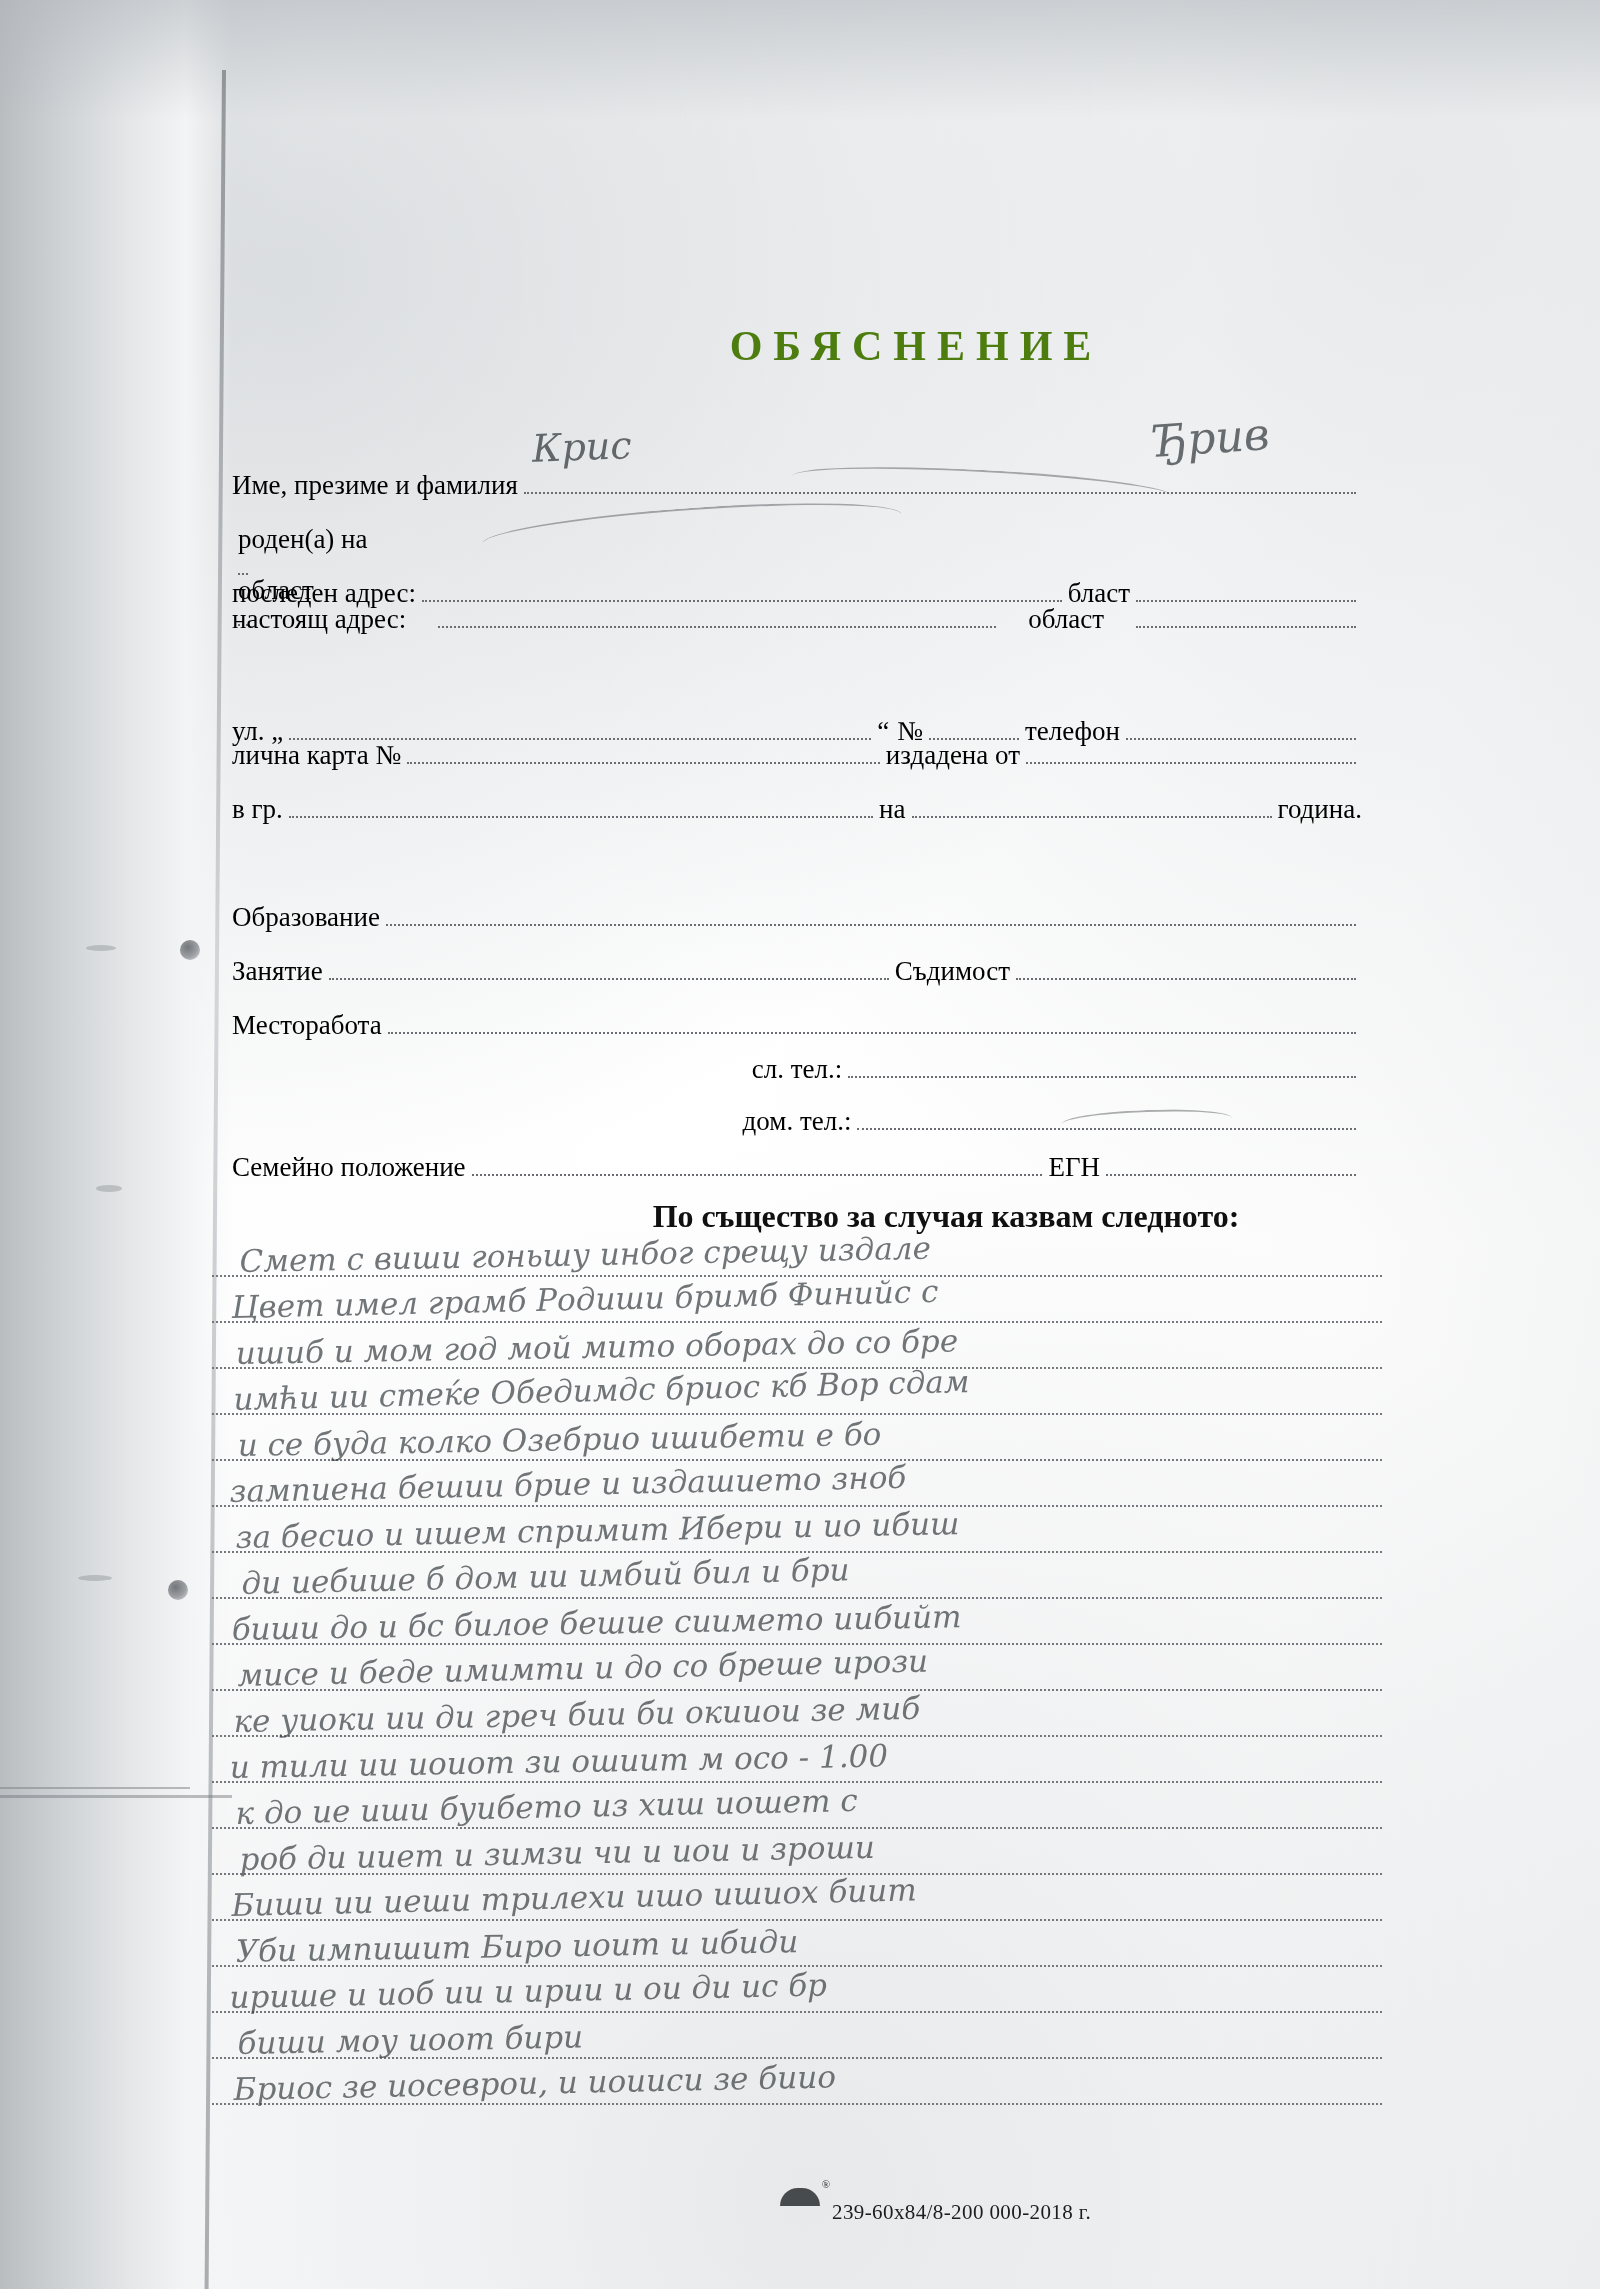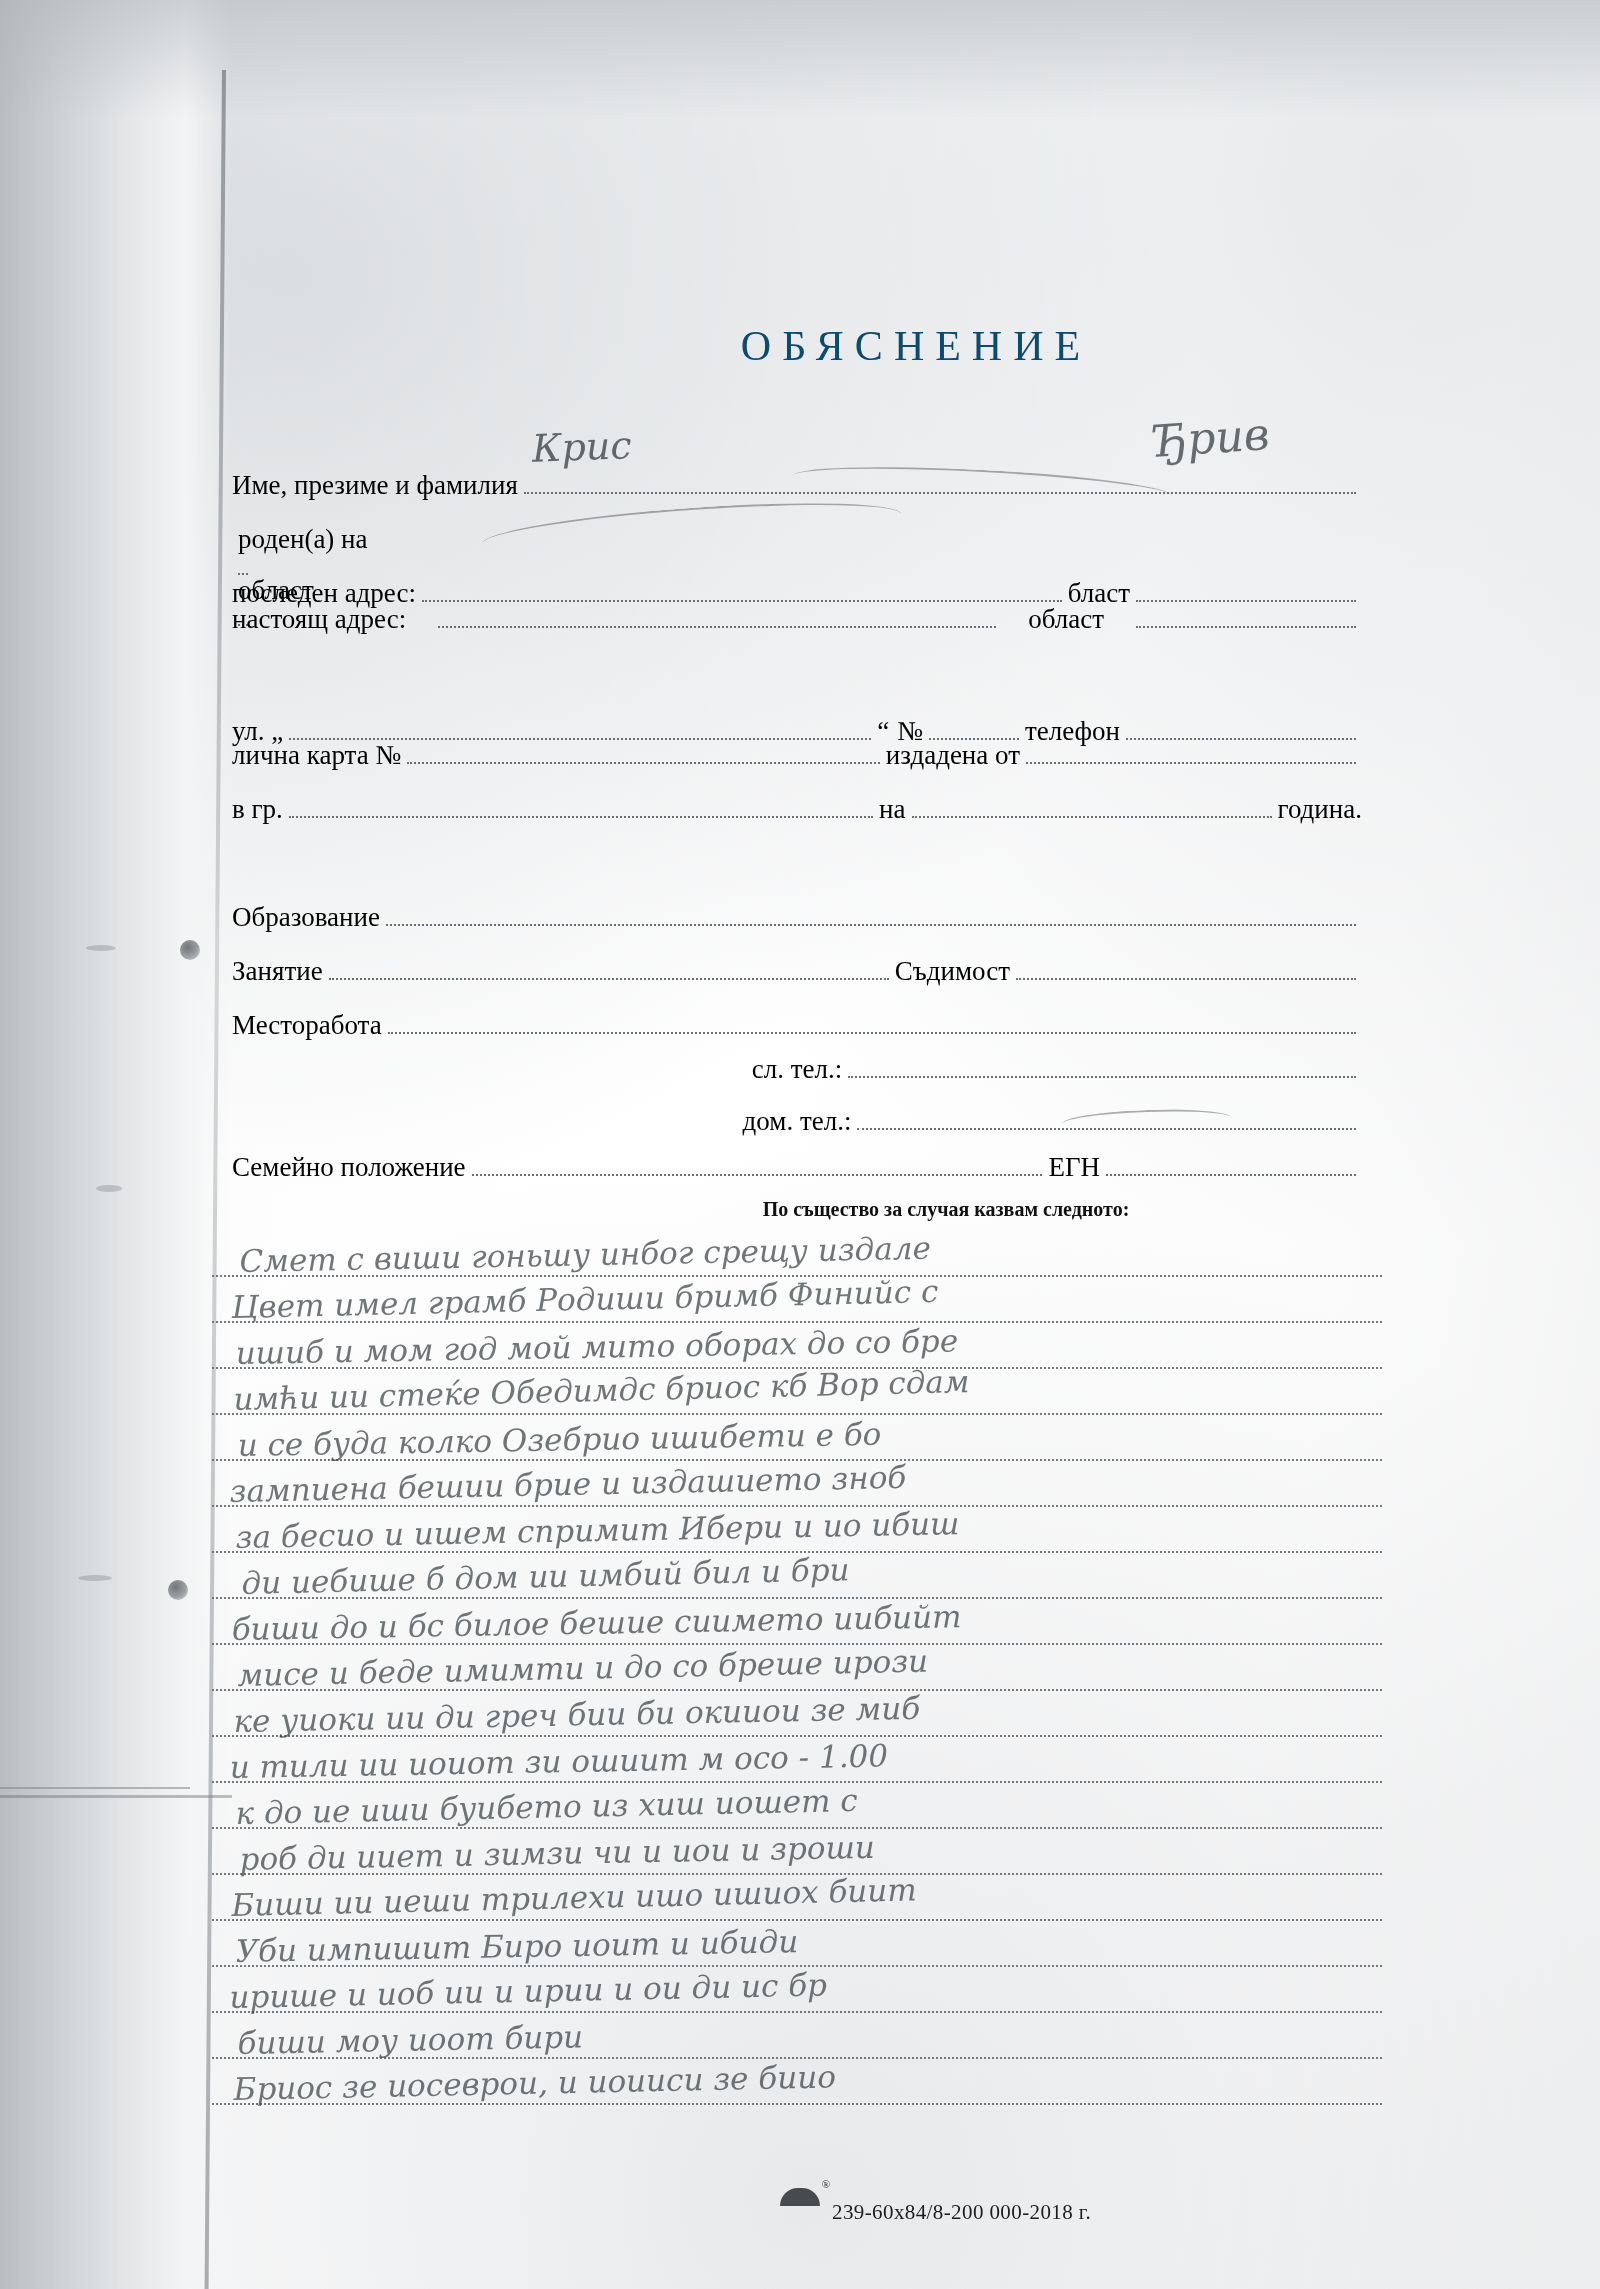--- a/index.html
+++ b/index.html
@@ -72,23 +72,23 @@
     left: 232px; top: 0;
     width: 1368px; height: 2289px;
   }
 
   .title {
     position: absolute;
     left: 0; right: 0;
     top: 322px;
     text-align: center;
     font-size: 42px;
-    font-weight: normal;
+    font-weight: bold;
     letter-spacing: 11px;
-    color: #0c4a6e;
+    color: #4d7c0f;
   }
 
   .date-line {
     position: absolute;
     left: 420px;
     top: 408px;
     width: 620px;
     font-size: 24px;
     color: #1b1b1b;
     display: flex;
@@ -112,21 +112,21 @@
     color: #000000;
     white-space: nowrap;
   }
   .lbl { flex: 0 0 auto; }
 
   .section-head {
     position: absolute;
     left: 0; right: 0;
     top: 1198px;
     text-align: center;
-    font-size: 20px;
+    font-size: 32px;
     font-weight: bold;
     color: #101010;
   }
   .section-head span { padding-left: 60px; }
 
   
   #ruled {
     position: absolute;
     left: -20px;
     top: 1245px;

